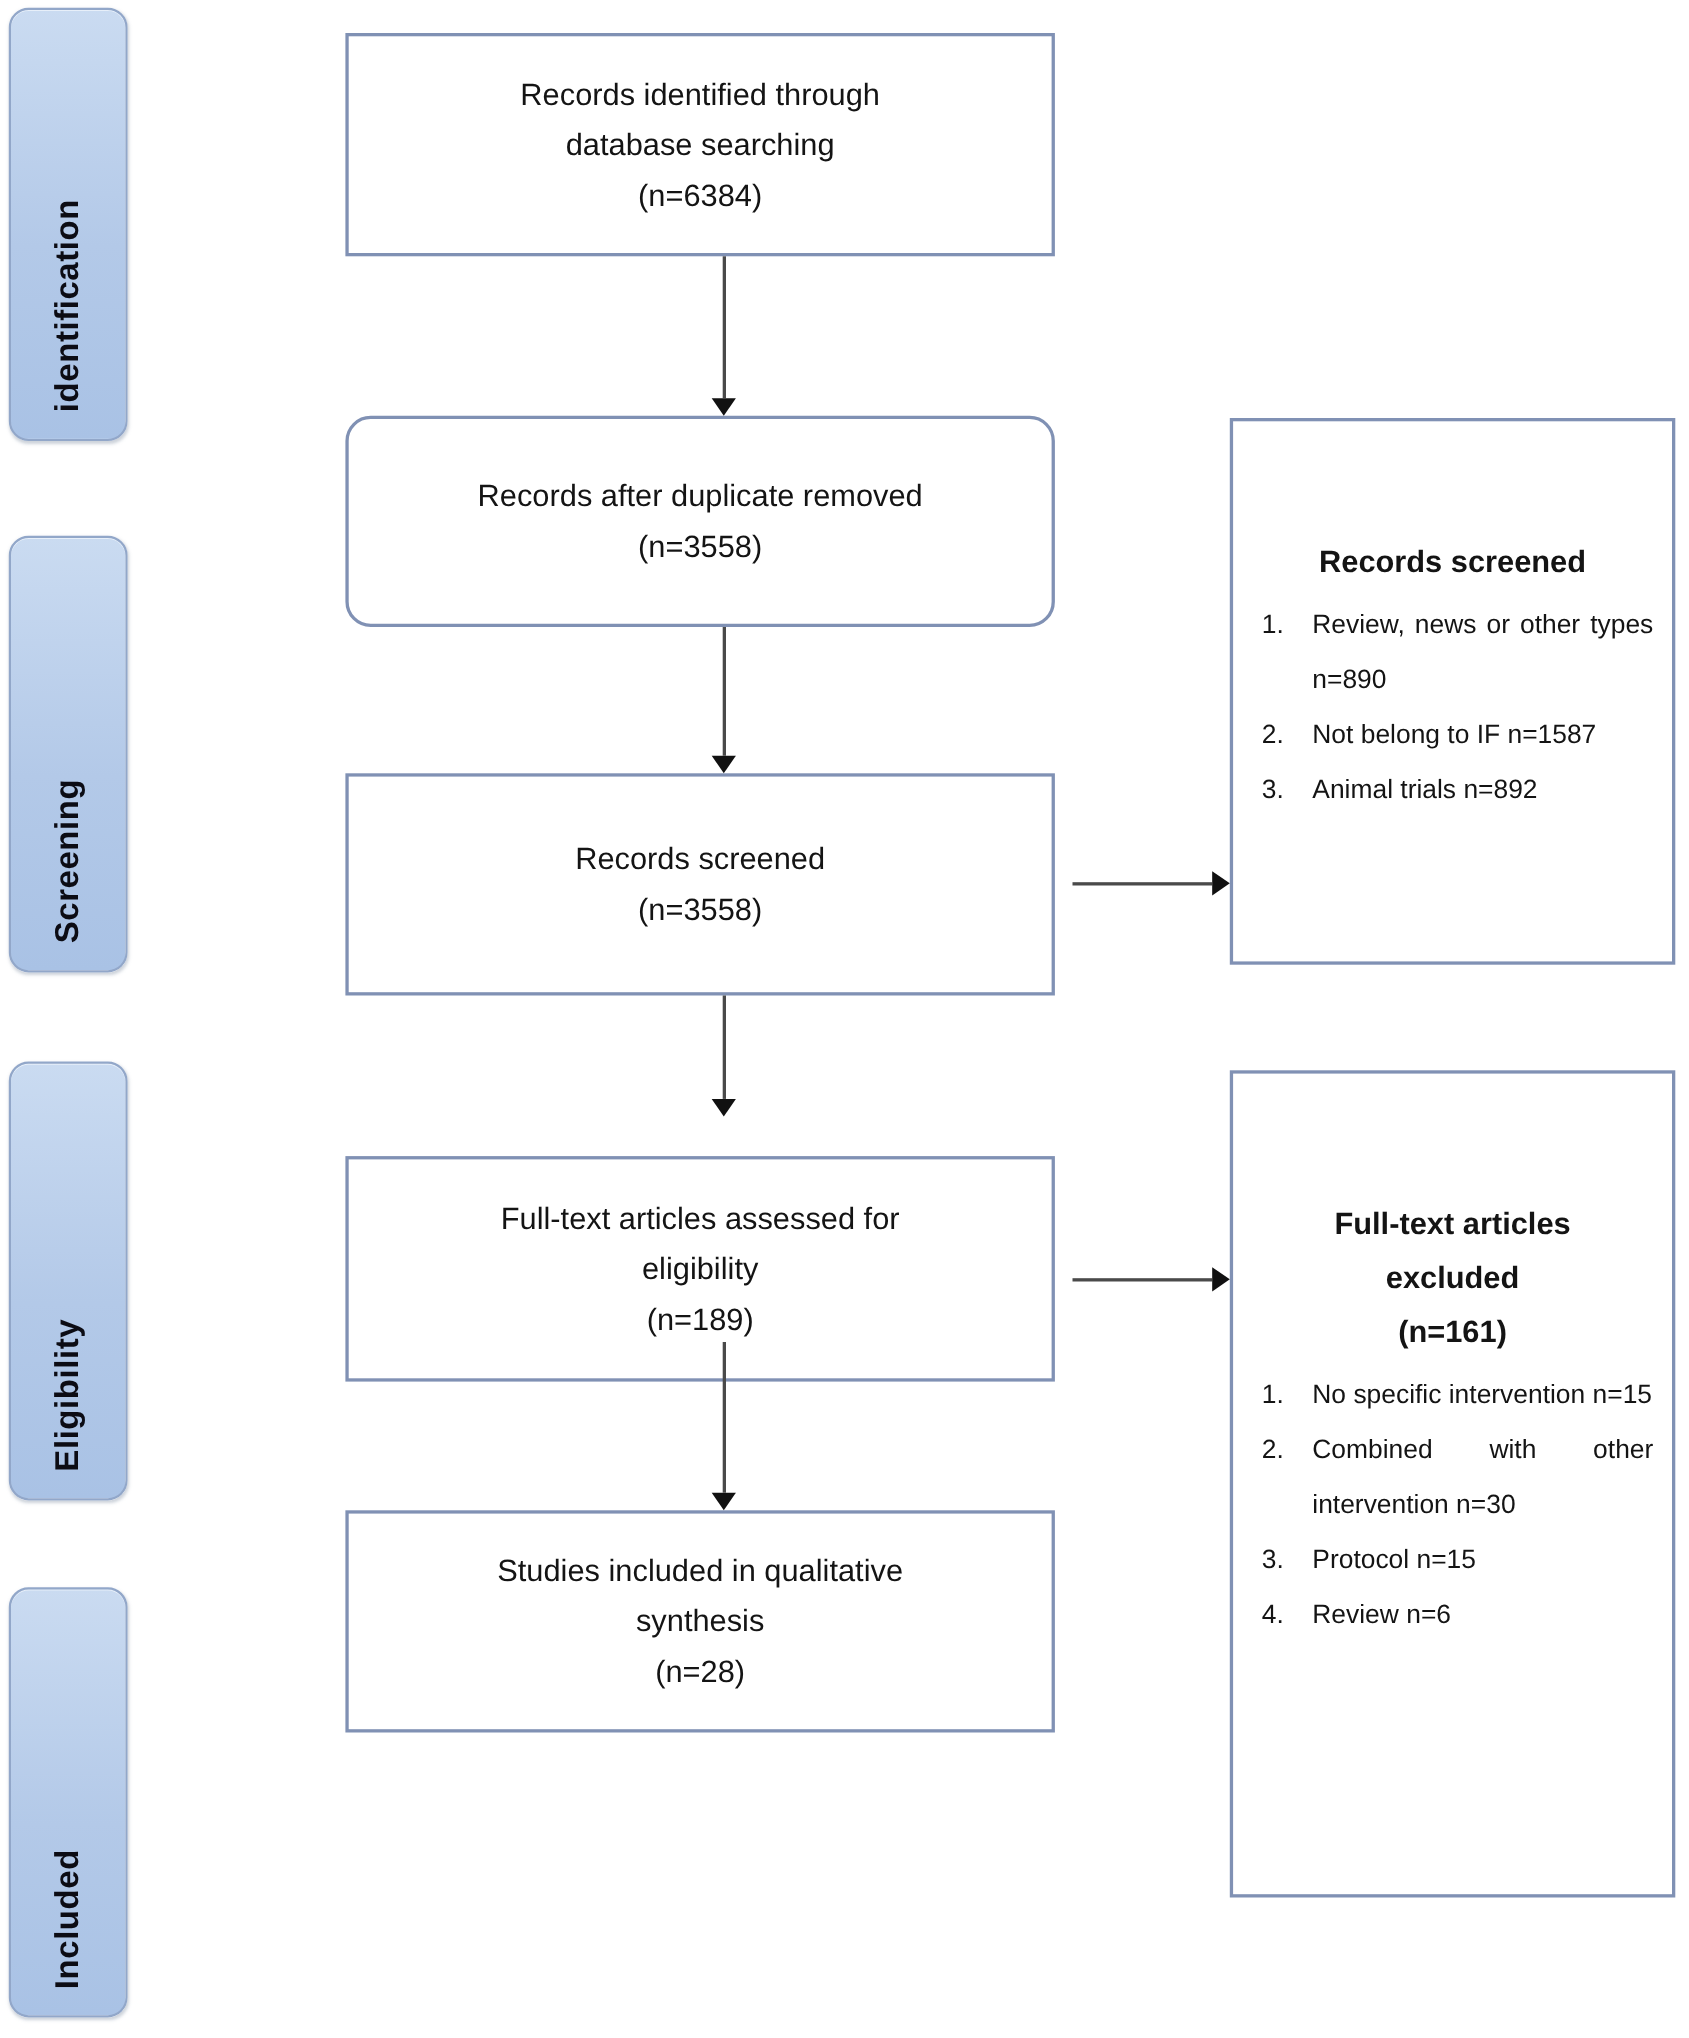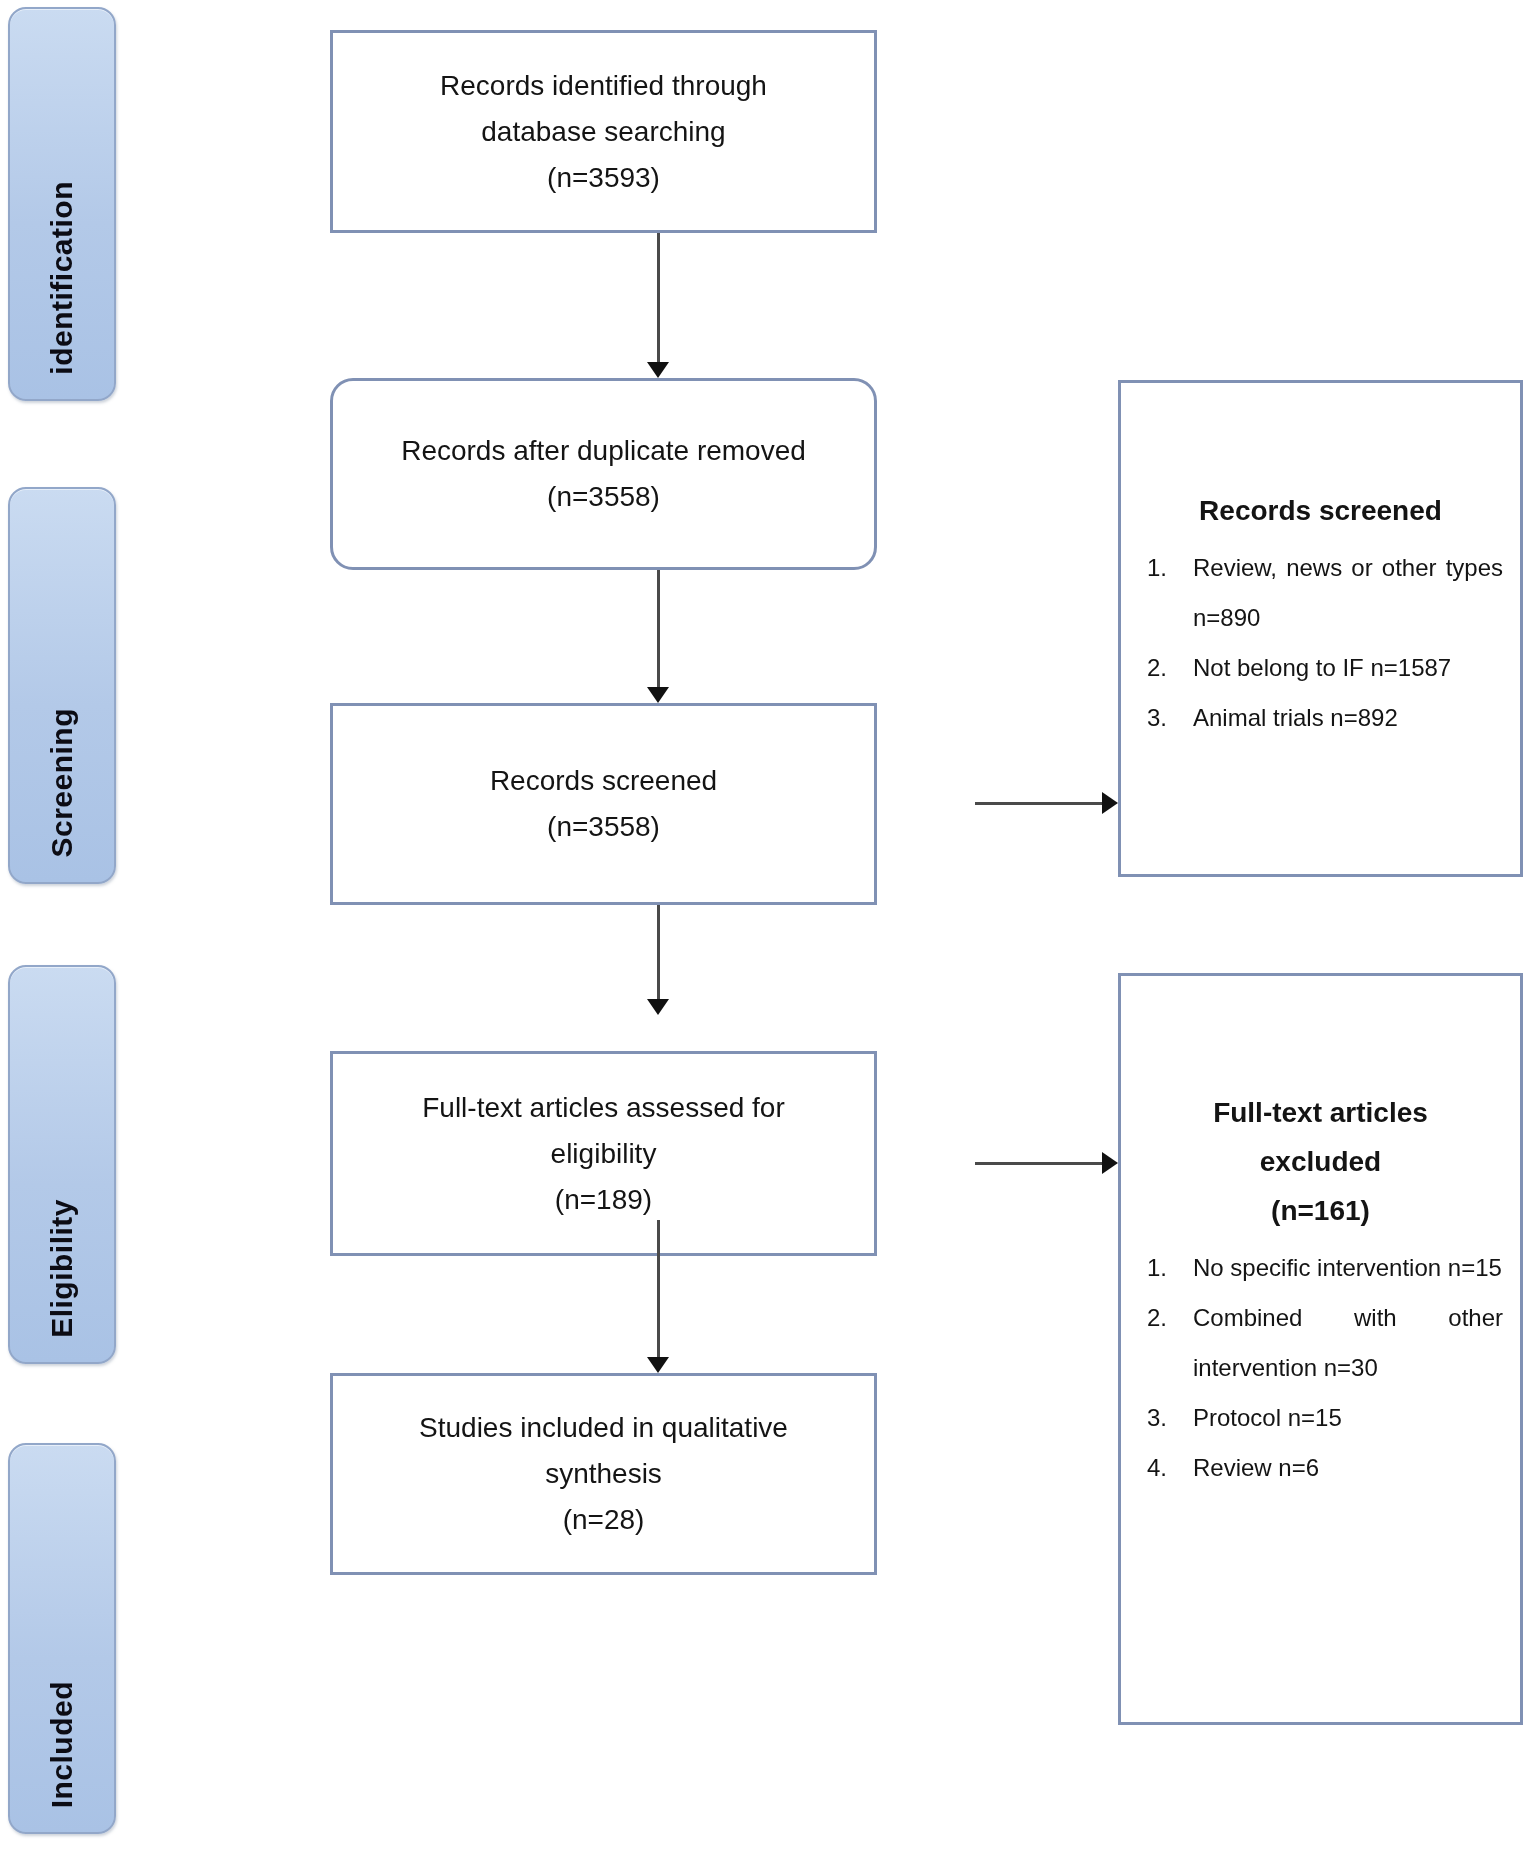--- a/index.html
+++ b/index.html
@@ -18,21 +18,21 @@
     display:flex;align-items:flex-end;justify-content:center;
   }
   .tab-label{
     writing-mode:vertical-rl;transform:rotate(180deg);
     font-size:30px;font-weight:bold;color:#0c0c14;
     padding:24px 0;letter-spacing:.5px;white-space:nowrap;
   }
 
   
   .fbox{
-    position:absolute;left:330px;width:547px;box-sizing:border-box;
+    position:absolute;left:314px;width:645px;box-sizing:border-box;
     border:3px solid #8091b4;background:#ffffff;
     display:flex;flex-direction:column;align-items:center;justify-content:center;
     text-align:center;font-size:28px;line-height:46px;
   }
 
   
   .sbox{
     position:absolute;left:1118px;width:405px;box-sizing:border-box;
     border:3px solid #8091b4;background:#ffffff;
     display:flex;flex-direction:column;justify-content:flex-start;
@@ -69,21 +69,21 @@
   <div class="tab" style="top:965px;height:395px;">
     <div class="tab-label">Eligibility</div>
   </div>
   <div class="tab" style="top:1443px;height:387px;">
     <div class="tab-label">Included</div>
   </div>
 
   <div class="fbox" style="top:30px;height:203px;">
     <div>Records identified through</div>
     <div>database searching</div>
-    <div>(n=3593)</div>
+    <div>(n=6384)</div>
   </div>
 
   <div class="fbox" style="top:378px;height:192px;border-radius:23px;">
     <div>Records after duplicate removed</div>
     <div>(n=3558)</div>
   </div>
 
   <div class="fbox" style="top:703px;height:202px;">
     <div>Records screened</div>
     <div>(n=3558)</div>

